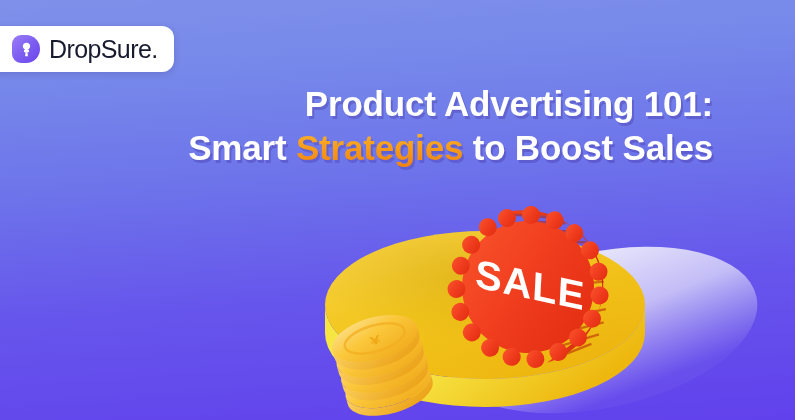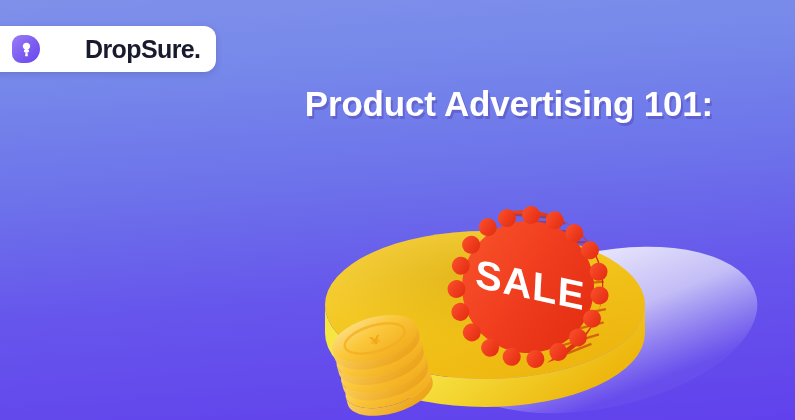--- a/index.html
+++ b/index.html
@@ -22,22 +22,22 @@
   }
   #logo-mark{
     width:28px;height:28px;position:relative;
     background:linear-gradient(135deg,#9b7df5 0%,#7b5cf0 55%,#6b43ee 100%);
     border-radius:9px 14px 14px 9px;
     display:flex;align-items:center;justify-content:center;
     flex:0 0 auto;
   }
   #logo-mark svg{display:block}
   #logo-wordmark{
-    font-size:25px;font-weight:bold;color:#181a2e;
-    letter-spacing:-.6px;line-height:1;white-space:nowrap;margin-left:36px;
+    font-size:25px;font-weight:normal;color:#181a2e;
+    letter-spacing:-.6px;line-height:1;white-space:nowrap;
   }
 
   
   #headline{
     position:absolute;left:53px;top:82px;width:660px;
     font-weight:bold;font-size:35px;line-height:44px;
     color:#ffffff;letter-spacing:-.2px;white-space:nowrap;
     text-shadow:2px 3px 0 rgba(60,40,150,.30);
   }
   .hl-line{display:block;text-align:right;}
@@ -67,20 +67,21 @@
       <svg width="17" height="17" viewBox="0 0 24 24" aria-hidden="true">
         <path fill="#ffffff" d="M12 2.6c2.9 0 5.2 2.1 5.2 4.8 0 2.1-1.4 3.9-3.4 4.5 1.1 .3 1.9 1 1.9 2.2 0 1.6-1.6 2.5-3.7 2.5s-3.7-.9-3.7-2.5c0-1.2 .8-1.9 1.9-2.2-2-.6-3.4-2.4-3.4-4.5C6.8 4.7 9.1 2.6 12 2.6z"></path>
         <path fill="#ffffff" d="M10.6 16.8h2.8l.55 4.6h-3.9z"></path>
       </svg>
     </div>
     <div id="logo-wordmark">DropSure.</div>
   </div>
 
   <div id="headline">
     <span class="hl-line" id="headline-line1">Product Advertising 101:</span>
+    <span class="hl-line"><span>Smart </span><span class="accent">Strategies</span><span> to Boost Sales</span></span>
   </div>
 
   <div id="illustration">
     <svg width="495" height="230" viewBox="0 0 495 230" aria-hidden="true">
       <defs>
         <linearGradient id="gGlow" x1="0" y1="0" x2="0.35" y2="1">
           <stop offset="0%" stop-color="#ffffff" stop-opacity="0.95"></stop>
           <stop offset="55%" stop-color="#e8e6fb" stop-opacity="0.72"></stop>
           <stop offset="100%" stop-color="#cfcbf4" stop-opacity="0.05"></stop>
         </linearGradient>

